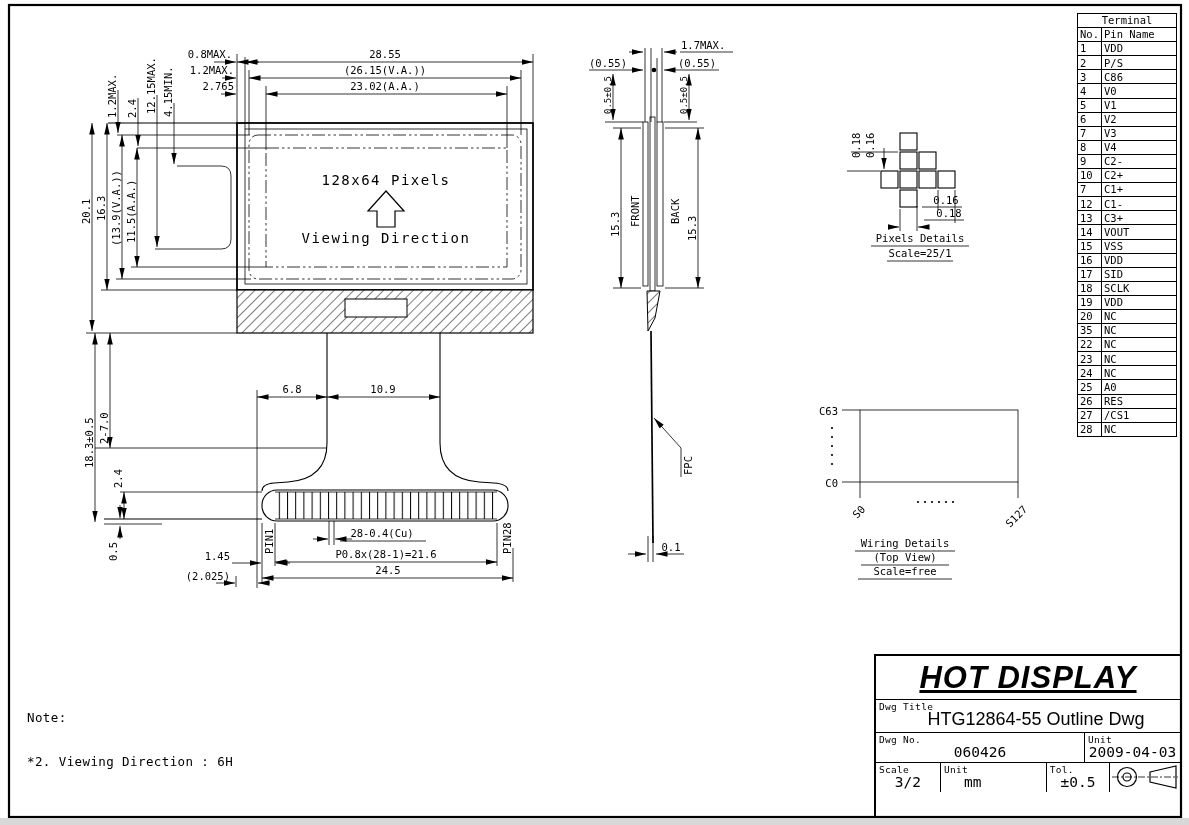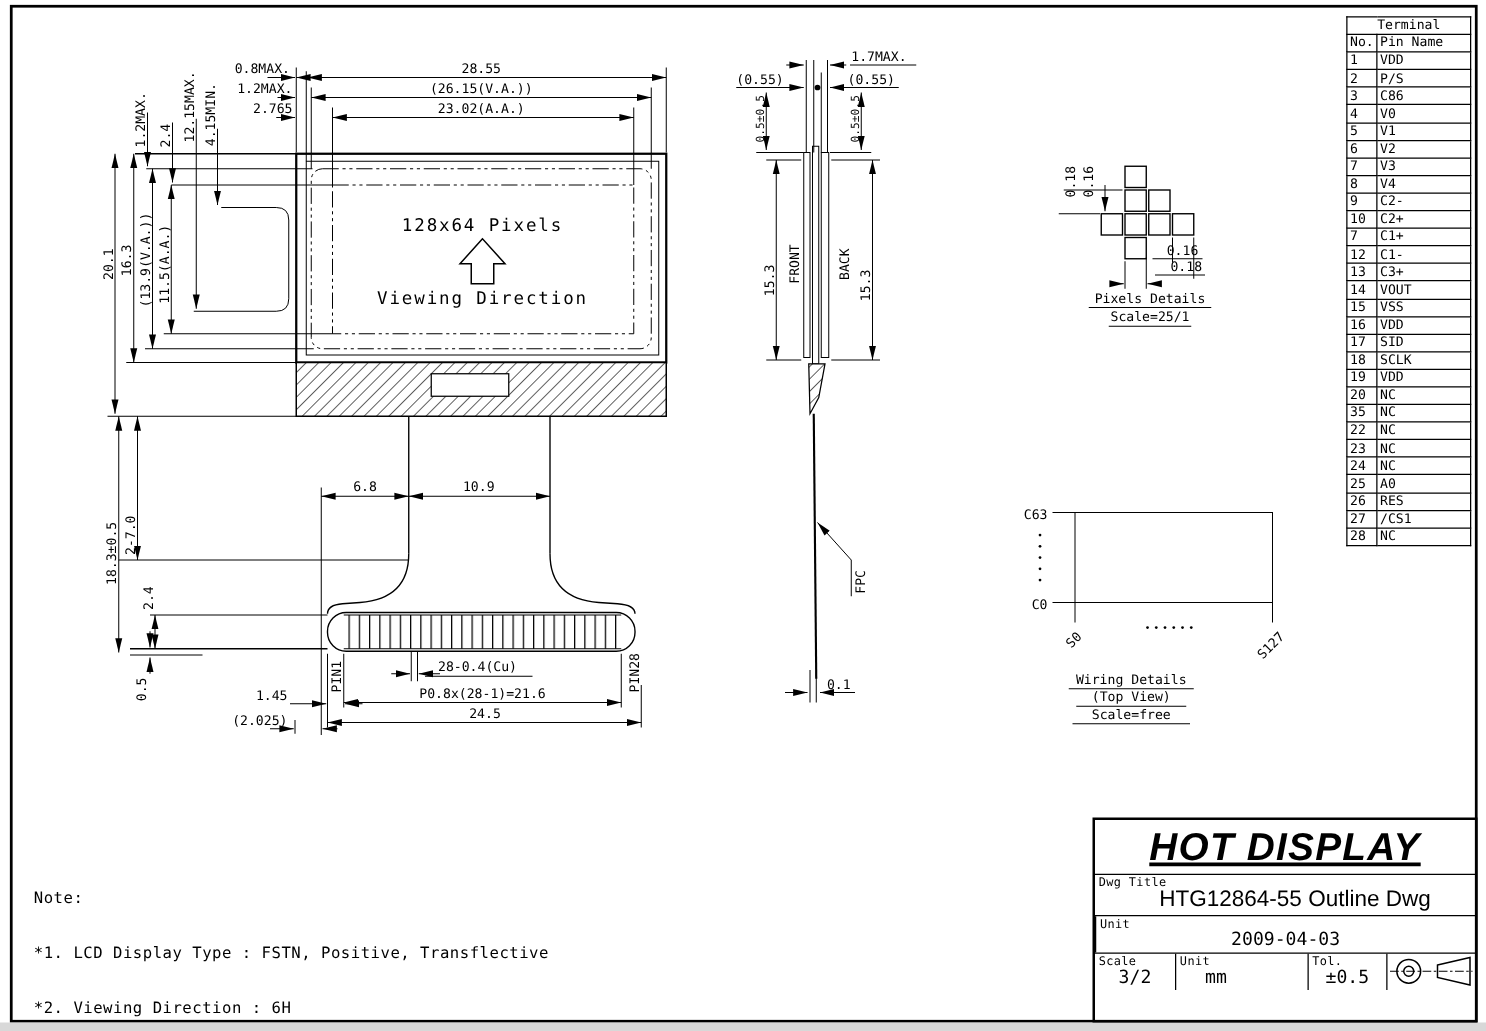--- a/index.html
+++ b/index.html
@@ -421,39 +421,42 @@
             <td>28</td>
             <td>NC</td>
           </tr>
   </tbody>
       </table>
 </div>
 
 
 <div class="notes">
   <div>Note:</div>
-  <div>*1. LCD Display Type : FSTN, Positive, Transflective</div>
   <div>*2. Viewing Direction : 6H</div>
   
   
   
   
   
 </div>
 
 
 <div class="tb">
   <div class="row first company">HOT DISPLAY</div>
   <div class="row dwgtitle-row">
     <div class="cell first" style="width:100%;">
       <span class="lbl">Dwg Title</span>
       <div class="dwgtitle-val">HTG12864-55 Outline Dwg</div>
     </div>
   </div>
   <div class="row r3">
+    <div class="cell first" style="width:208px;">
+      <span class="lbl">Dwg No.</span>
+      <div class="val">060426</div>
+    </div>
     <div class="cell" style="flex:1;">
       <span class="lbl">Unit</span>
       <div class="val">2009-04-03</div>
     </div>
   </div>
   <div class="row r4">
     <div class="cell first" style="width:77px;">
       <span class="lbl">Scale</span>
       <div class="val">3/2</div>
     </div>

